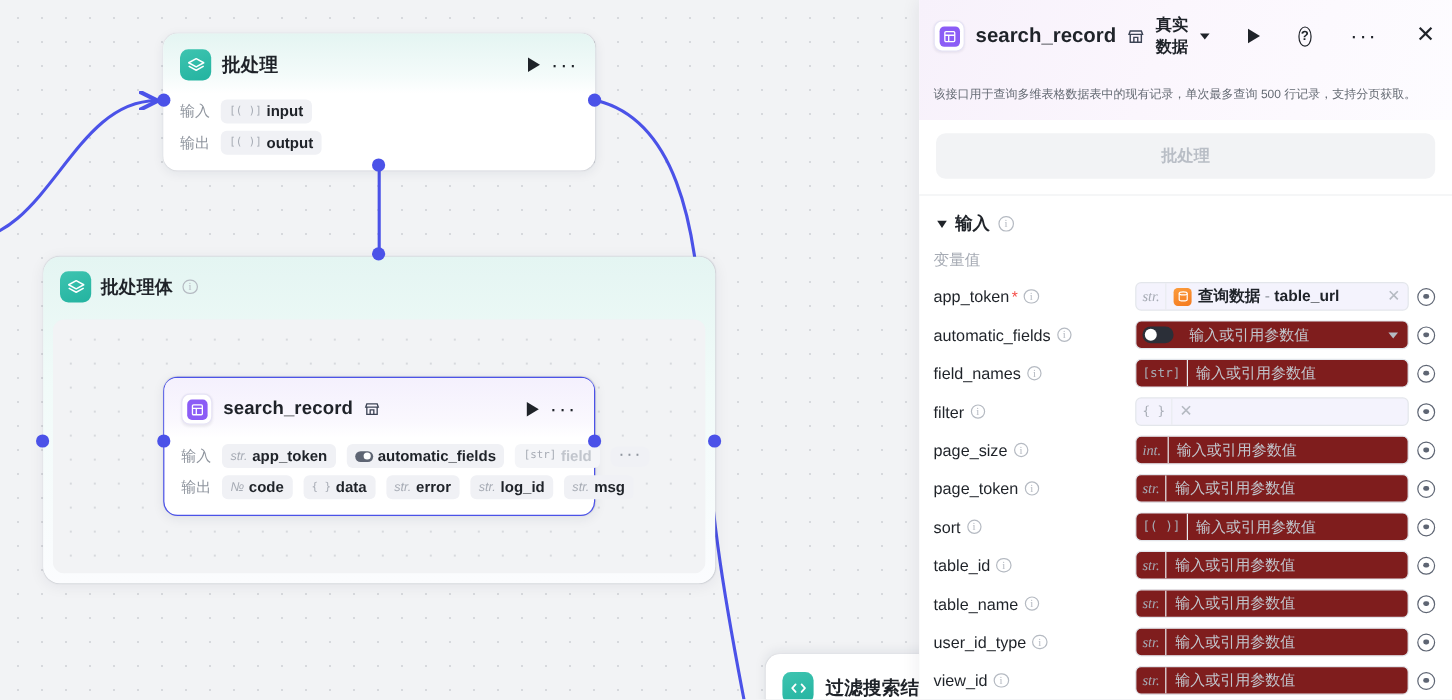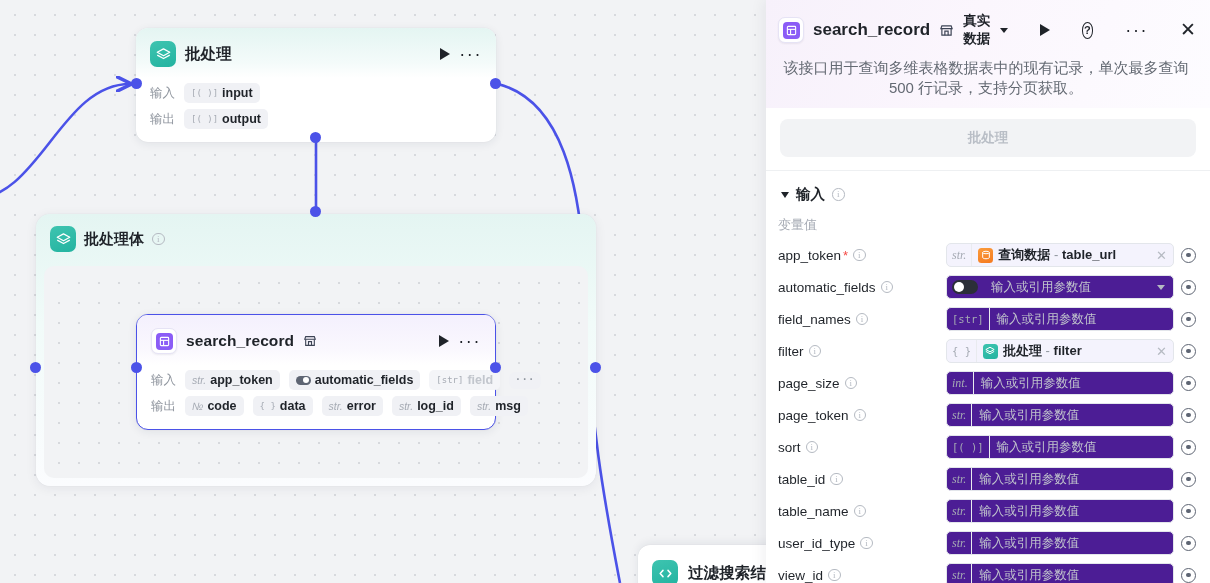--- a/index.html
+++ b/index.html
@@ -132,21 +132,21 @@
   .ph-title { font-size: 17px; font-weight: 600; color: #1f2329; }
   .store-ic { color: #3d4455; display: flex; align-items: center; }
   .ph-actions { margin-left: auto; display: flex; align-items: center; gap: 32px; }
   .env-sel { display: flex; align-items: center; gap: 6px; font-size: 13.5px; color: #1f2329; font-weight: 600; }
   .caret-dn { width: 0; height: 0; border-left: 4.5px solid transparent; border-right: 4.5px solid transparent; border-top: 5.5px solid #1f2329; }
   .q-circ {
     width: 17px; height: 17px; border-radius: 50%; border: 1.4px solid #1f2329;
     font-size: 11px; line-height: 15px; text-align: center; color: #1f2329; font-weight: 600;
   }
   .x-ic { font-size: 19px; color: #1f2329; line-height: 14px; font-weight: 300; }
-  .ph-desc { font-size: 15px; color: #646a73; line-height: 20px; margin-top: 10px; padding-right: 2px; text-align: center; }
+  .ph-desc { font-size: 10px; color: #646a73; line-height: 20px; margin-top: 22px; padding-right: 2px; }
 
   #tabs { padding: 11px 14px 13px 14px; background: #fff; border-bottom: 1px solid #eef0f2; }
   .seg { display: flex; background: #f2f3f5; border-radius: 8px; padding: 3px; }
   .seg-item {
     flex: 1 1 0; text-align: center; padding: 7px 0; border-radius: 6px;
     font-size: 13.5px; font-weight: 600; color: #b9bec6;
   }
   .seg-item.on { background: #fff; color: #4b52e8; box-shadow: 0 1px 3px rgba(22,32,58,.1); }
 
   #panel-body { flex: 1 1 auto; overflow: hidden; padding: 14px 14px 0 12px; }
@@ -160,21 +160,21 @@
   .col-hd { display: flex; margin-bottom: 9px; }
   .col-hd .c1 { width: 168px; font-size: 13px; color: #a6abb4; }
   .col-hd .c2 { font-size: 13px; color: #a6abb4; }
 
   .frow { display: flex; align-items: center; margin-bottom: 8px; height: 24px; }
   .fname { width: 168px; display: flex; align-items: center; gap: 5px; font-size: 13.5px; color: #1f2329; }
   .fname .req { color: #f54a45; font-size: 13px; margin-left: -3px; }
   .fval { flex: 1 1 auto; display: flex; align-items: center; gap: 7px; }
   .inp {
     flex: 1 1 auto; height: 24px; display: flex; align-items: center;
-    border: 1px solid #e3e6eb; border-radius: 5px; background: #4c1d95; overflow: hidden;
+    border: 1px solid #e3e6eb; border-radius: 5px; background: #7f1d1d; overflow: hidden;
   }
   .inp.filled { background: #f4f3fd; border-color: #e3e6eb; }
   .tbadge {
     flex: 0 0 auto; padding: 0 5px; height: 22px; display: flex; align-items: center;
     font-size: 10.5px; color: #a6abb4; border-right: 1px solid #e9ebef;
     font-family: "DejaVu Sans Mono", monospace;
   }
   .tbadge.it { font-family: "Liberation Serif", serif; font-style: italic; font-size: 12px; }
   .ph-text { font-size: 12.5px; color: #c2c6cd; padding-left: 7px; flex: 1 1 auto; }
   .ref-chip { display: flex; align-items: center; gap: 5px; padding-left: 6px; flex: 1 1 auto; min-width: 0; }
@@ -465,29 +465,20 @@
             </div>
           </div>
           <div class="frow">
             <div class="fname">
               <span>filter</span>
               <span class="info-i">i</span>
             </div>
             <div class="fval">
               <div class="inp filled">
                 <span class="tbadge">{ }</span>
-                <span class="ref-chip">
-                  <span class="ref-ic teal2">
-                    <svg width="10" height="10" viewBox="0 0 24 24" fill="none" stroke="#fff" stroke-width="2.4" stroke-linejoin="round">
-                      <polygon points="12,3 22,8.5 12,14 2,8.5"></polygon>
-                      <polyline points="2,13 12,18.5 22,13"></polyline>
-                    </svg>
-                  </span>
-                  <span class="ref-txt">批处理 <span class="dim">-</span> filter</span>
-                </span>
                 <span class="clr-x">✕</span>
               </div>
               <span class="tgt-ic"></span>
             </div>
           </div>
           <div class="frow">
             <div class="fname">
               <span>page_size</span>
               <span class="info-i">i</span>
             </div>

